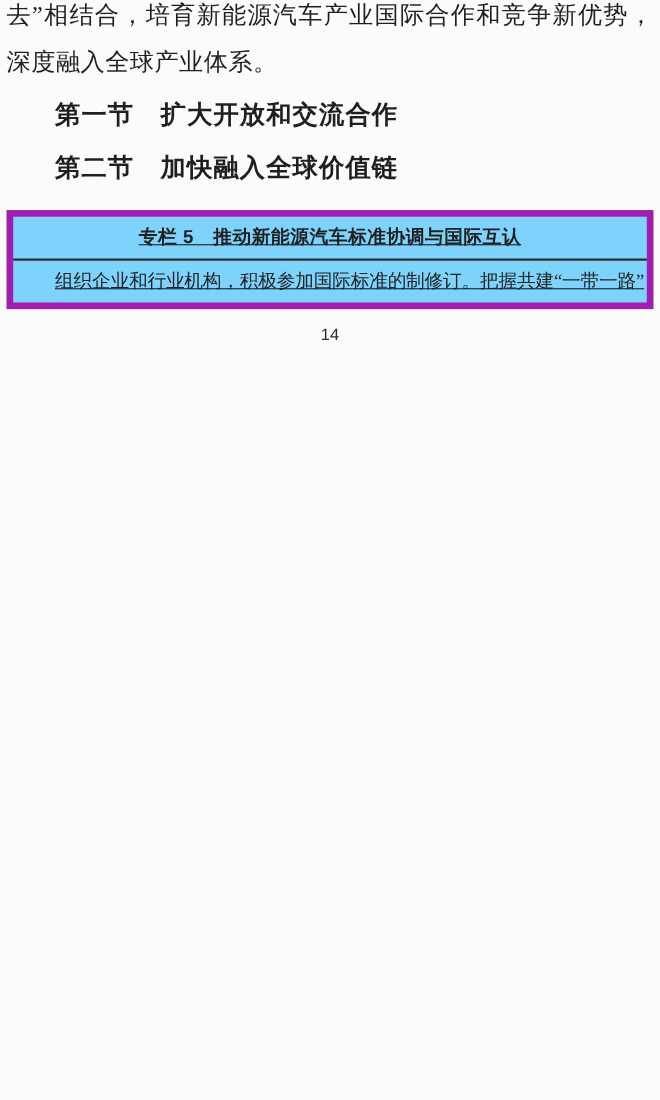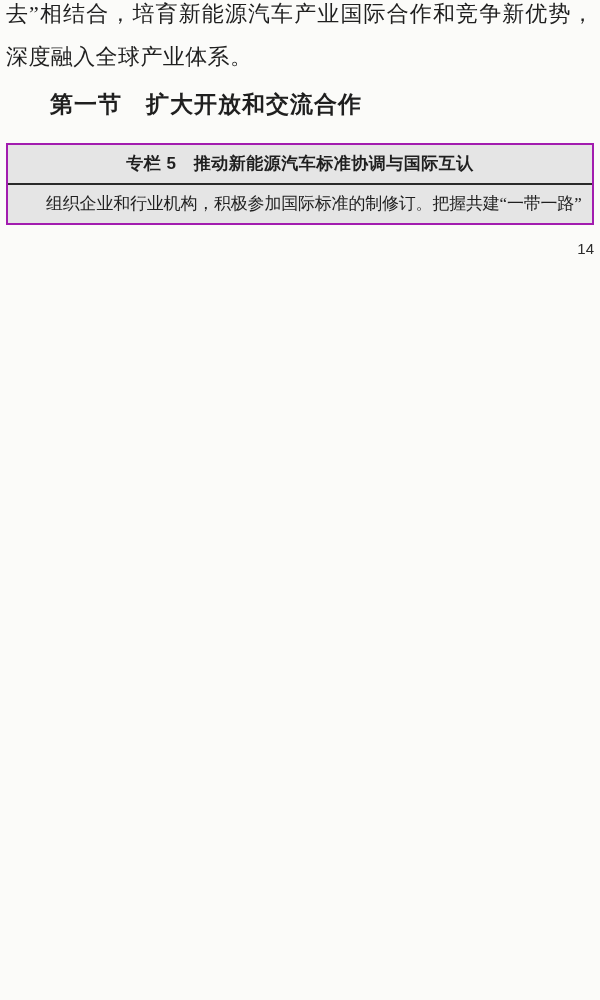--- a/index.html
+++ b/index.html
@@ -33,22 +33,23 @@
   .section-heading {
     font-size: 23px;
     font-weight: bold;
     line-height: 43px;
     margin: 5px 0 4px 44px;
     letter-spacing: 1px;
     font-family: Liberation Serif, serif;
   }
   .callout-box {
     margin-top: 17px;
-    border: 2px solid #a21caf;
-    background: #e5e5e5;
+    border: 6px solid #a21caf;
+    background: #7dd3fc;
+    text-decoration: underline;
   }
   .callout-title-row {
     border-bottom: 2px solid #2a2a2a;
     height: 40px;
     line-height: 38px;
     text-align: center;
     font-family: "Liberation Sans", "DejaVu Sans", sans-serif;
     font-weight: bold;
     font-size: 17px;
     letter-spacing: 0.5px;
@@ -57,37 +58,38 @@
     height: 38px;
     line-height: 37px;
     font-size: 17px;
     padding: 0 6px;
     text-indent: 32px;
     white-space: nowrap;
     overflow: hidden;
     letter-spacing: -0.2px;
   }
   .page-number {
-    text-align: right;
+    text-align: center;
     font-size: 15px;
     color: #2c2c2c;
     margin-top: 15px;
     font-family: "Liberation Sans", sans-serif;
   }
 </style>
 </head>
 <body>
 
 <div class="page">
 
   <p class="body-text para-cont">去”相结合，培育新能源汽车产业国际合作和竞争新优势，深度融入全球产业体系。</p>
 
   <h2 class="section-heading">第一节　扩大开放和交流合作</h2>
 
 
+  <h2 class="section-heading">第二节　加快融入全球价值链</h2>
 
 
   <div class="callout-box">
     <div class="callout-title-row">专栏 5　推动新能源汽车标准协调与国际互认</div>
     <div class="callout-content-row">组织企业和行业机构，积极参加国际标准的制修订。把握共建“一带一路”</div>
   </div>
 
   <div class="page-number">14</div>
 
 </div>

